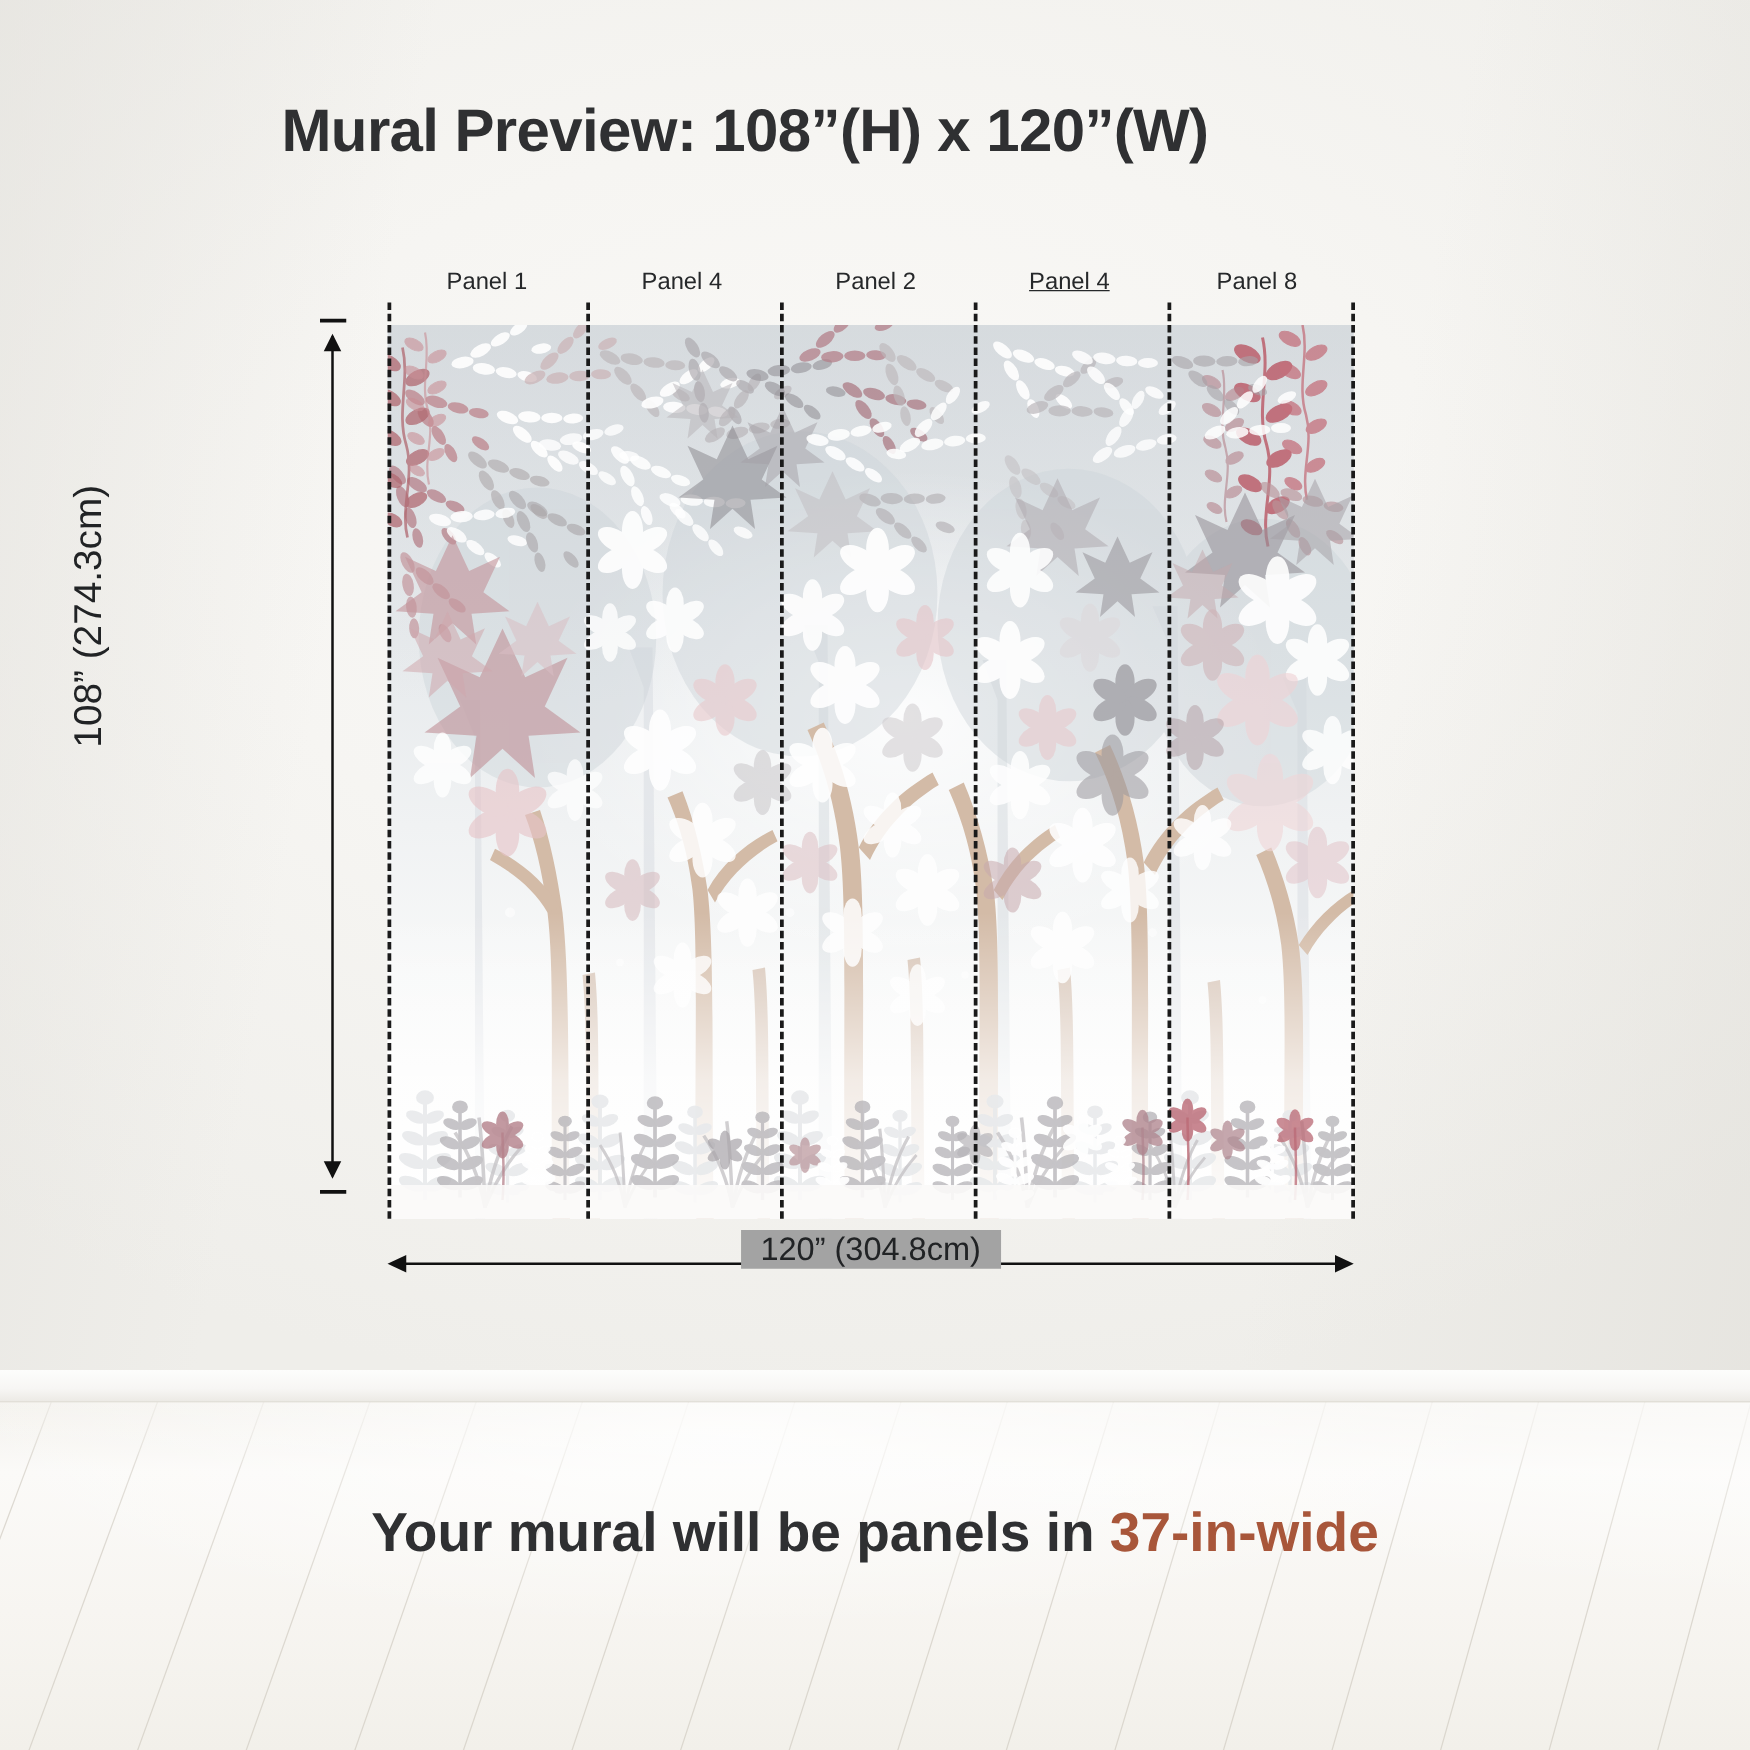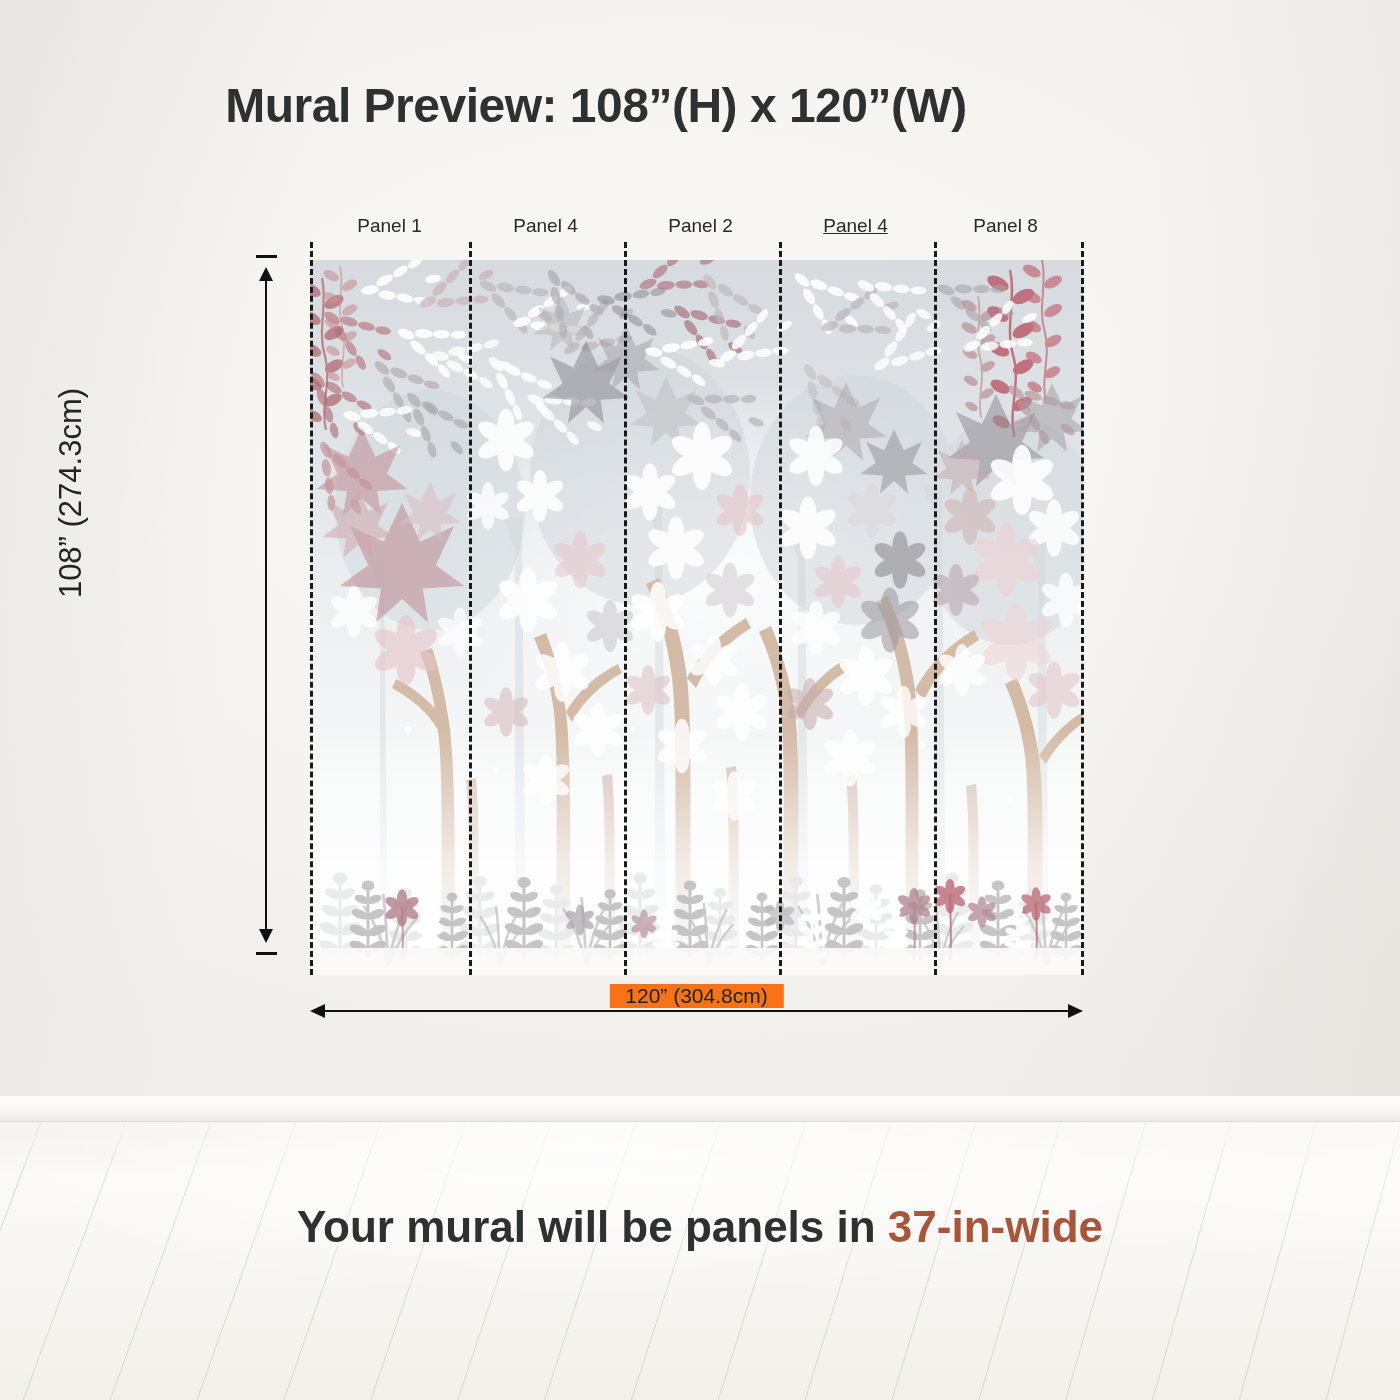--- a/index.html
+++ b/index.html
@@ -86,22 +86,22 @@
     font-size:31px; color:#212325; white-space:nowrap;
   }
 
   #dim-h { position:absolute; left:310px; top:1000px; width:773px; height:22px; }
   #dim-h .shaft { position:absolute; top:10px; left:14px; right:14px; height:2px; background:#111; }
   #dim-h .head { position:absolute; top:4px; width:0; height:0; border-top:7px solid transparent; border-bottom:7px solid transparent; }
   #dim-h .head.l { left:0; border-right:15px solid #111; }
   #dim-h .head.r { right:0; border-left:15px solid #111; }
   #h-label {
     position:absolute; left:50%; top:-16px; transform:translateX(-50%);
-    background:#f97316; padding:0 16px;
-    font-size:21px; color:#212325; white-space:nowrap;
+    background:#a3a3a3; padding:0 16px;
+    font-size:26px; color:#212325; white-space:nowrap;
   }
 
   
   #caption {
     position:absolute; left:0; top:1198px; width:1400px; text-align:center;
     font-size:44px; font-weight:bold; color:#2f3032; line-height:1.32;
   }
   #caption .hl { color:#a8563a; }
 </style>
 </head>

